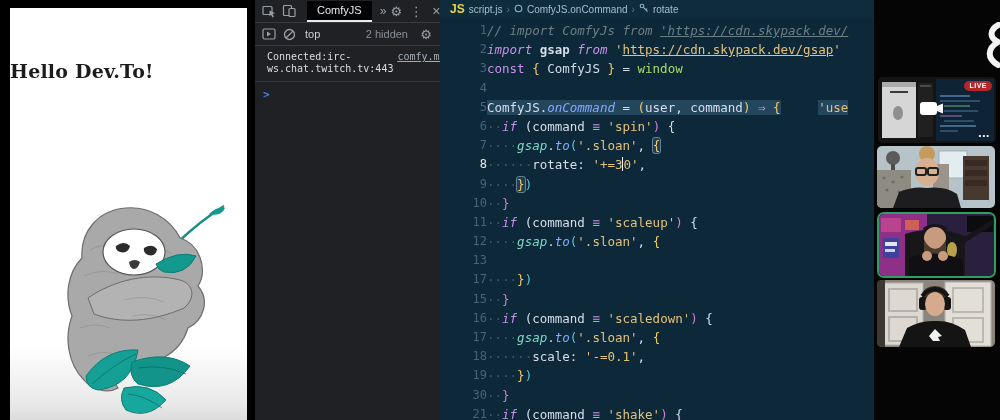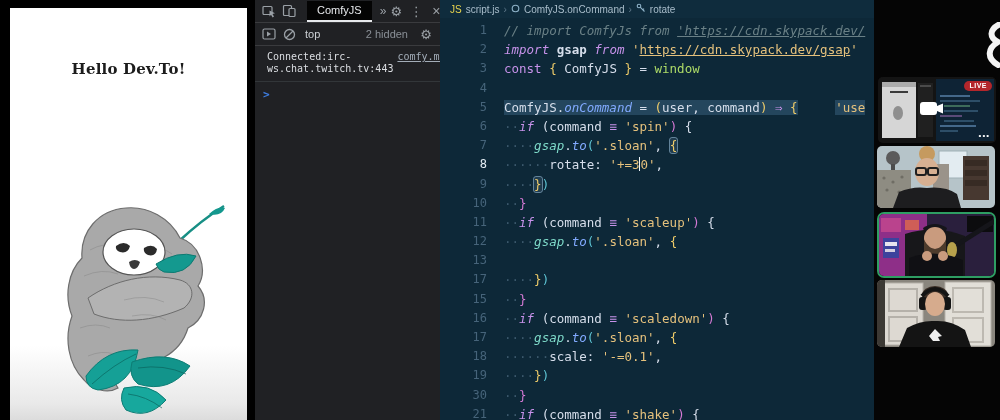--- a/index.html
+++ b/index.html
@@ -8,23 +8,23 @@
     position:relative; width:1000px; height:420px; overflow:hidden;
     background:#000; font-family:"Liberation Sans", sans-serif;
   }
 
   
   .page {
     position:absolute; left:10px; top:8px; width:237px; height:412px;
     background:linear-gradient(180deg,#ffffff 0%,#ffffff 82%,#e9e9e9 96%,#dcdcdc 100%);
   }
   .page h1 {
-    position:absolute; top:52px; left:0; right:0; text-align:center;
+    position:absolute; top:52px; left:0; right:0; text-align:left;
     font-family:"DejaVu Serif","Liberation Serif",serif;
-    font-size:15px; font-weight:bold; color:#1c1c1c; letter-spacing:.2px;
+    font-size:19px; font-weight:bold; color:#1c1c1c; letter-spacing:.2px;
   }
   .sloth { position:absolute; left:18px; top:172px; }
 
   
   .devtools {
     position:absolute; left:255px; top:0; width:185px; height:420px;
     background:#202124; color:#9aa0a6; font-size:11px;
   }
   .dt-row { display:flex; align-items:center; height:23px; border-bottom:1px solid #3a3b3e; padding:0 4px; }
   .dt-icon { width:20px; height:20px; display:flex; align-items:center; justify-content:center; color:#9aa0a6; flex:0 0 auto; cursor:default; }
@@ -55,26 +55,26 @@
     position:absolute; left:440px; top:0; width:434px; height:420px;
     background:#0d2838; overflow:hidden;
     font-family:"DejaVu Sans Mono","Liberation Mono",monospace;
   }
   .crumbs {
     height:18px; background:#0f2c3d; display:flex; align-items:center;
     font-family:"Liberation Sans",sans-serif; font-size:10px; color:#a9bdcb;
     padding-left:10px; gap:4px; white-space:nowrap;
   }
   .crumbs .sep { color:#5d7688; font-size:10px; }
-  .js-badge { color:#e8d44d; font-weight:normal; font-size:10px; }
+  .js-badge { color:#e8d44d; font-weight:bold; font-size:12px; }
   .code { padding-top:3px; }
   .ln { display:flex; height:19.2px; line-height:19.2px; white-space:pre; font-size:12.5px; }
   .num { width:47px; text-align:right; color:#46647a; flex:0 0 auto; font-size:12px; }
   .num.act { color:#e4edf4; }
-  .src { margin-left:17px; }
+  .src { }
   .tk { white-space:pre; }
   .tk.hl { background:rgba(96,151,189,.28); }
   .tk.box { outline:1px solid rgba(170,205,235,.55); background:rgba(170,205,235,.12); border-radius:2px; }
   .caret { display:inline-block; width:0; border-left:1.5px solid #eef4f8; height:14px; vertical-align:-2px; }
 
   
   .stream { position:absolute; left:874px; top:0; width:126px; height:420px; background:#050505; overflow:hidden; }
   .thumb { position:absolute; border-radius:5px; overflow:hidden; background:#101010; }
   .thumb svg { display:block; }
   .t1 { left:4px; top:77px;  width:118px; height:66px; }

